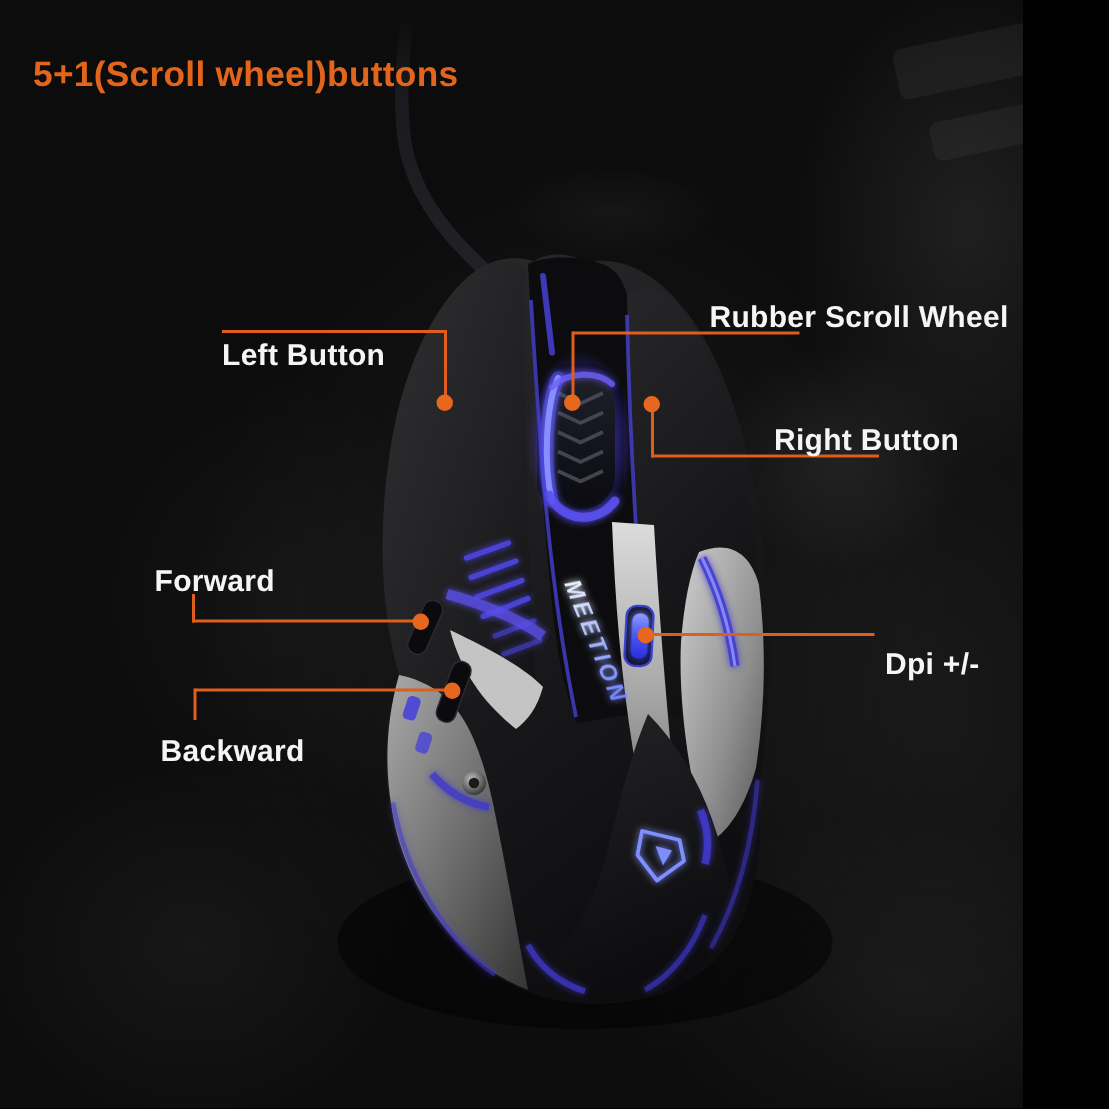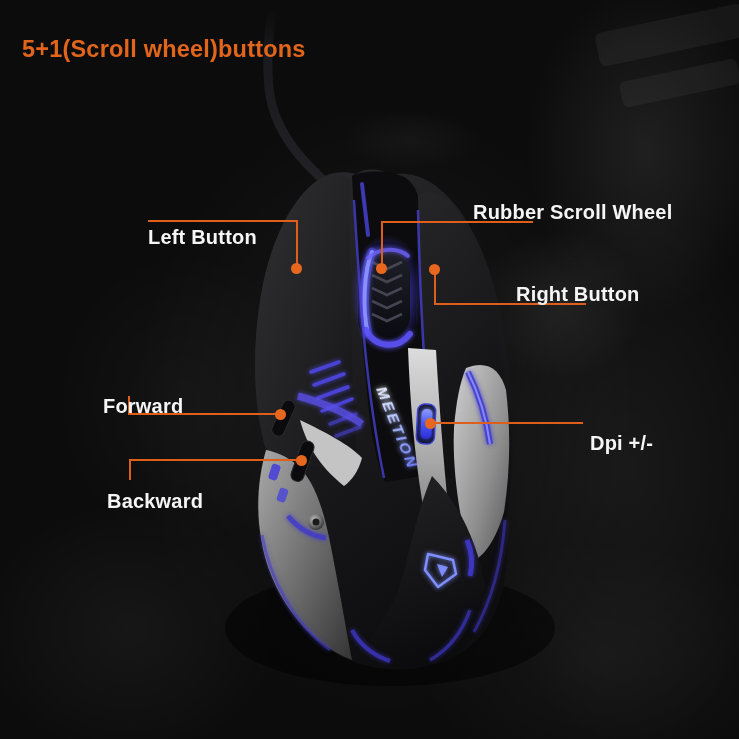--- a/index.html
+++ b/index.html
@@ -1,17 +1,17 @@
 <!DOCTYPE html>
 <html><head>
 <meta charset="utf-8">
 <style>
   html,body{margin:0;padding:0;background:#000;}
   .canvas{
-    position:relative;width:739px;height:739px;overflow:hidden;
+    position:relative;width:682px;height:739px;overflow:hidden;
     background:#0c0c0c;
     font-family:"Liberation Sans",sans-serif;
   }
   .scene{position:absolute;left:0;top:0;width:739px;height:739px;display:block;}
   .headline{
     position:absolute;left:22px;top:36px;margin:0;
     font-size:23.5px;font-weight:700;color:#e2651c;letter-spacing:0.2px;
   }
   .subheadline{
     position:absolute;left:22px;top:76px;margin:0;
@@ -35,21 +35,21 @@
   .sw-label{left:473px;top:201px;}
   .sw-h{left:382px;top:221px;width:151px;height:2px;}
   .sw-v{left:381px;top:221px;width:2px;height:44px;}
   .sw-dot{left:376px;top:263px;}
   
   .rb-label{left:516px;top:283px;}
   .rb-v{left:434px;top:271px;width:2px;height:34px;}
   .rb-h{left:434px;top:303px;width:152px;height:2px;}
   .rb-dot{left:429px;top:264px;}
   
-  .fw-label{left:103px;top:395px;}
+  .fw-label{left:103px;top:377px;}
   .fw-v{left:128px;top:396px;width:2px;height:19px;}
   .fw-h{left:128px;top:413px;width:149px;height:2px;}
   .fw-dot{left:275px;top:409px;}
   
   .dpi-label{left:590px;top:432px;}
   .dpi-h{left:431px;top:422px;width:152px;height:2px;}
   .dpi-dot{left:425px;top:418px;}
   
   .bw-label{left:107px;top:490px;}
   .bw-h{left:130px;top:459px;width:169px;height:2px;}

